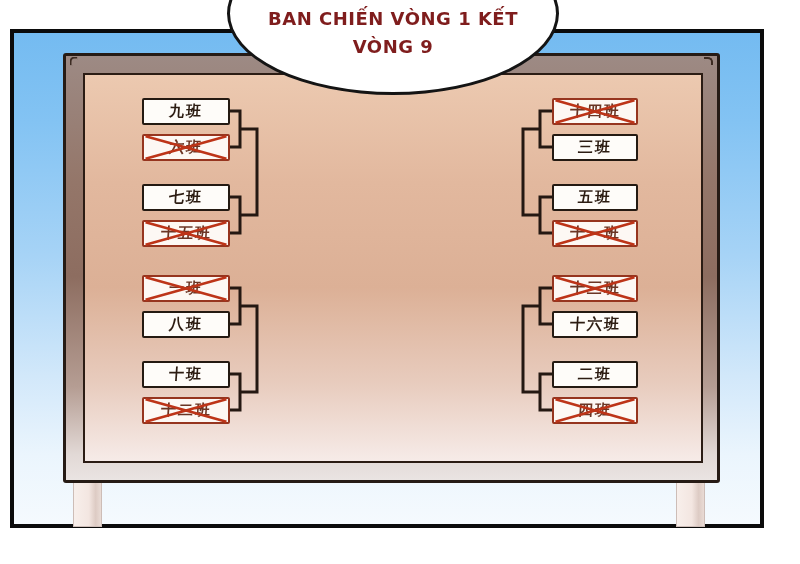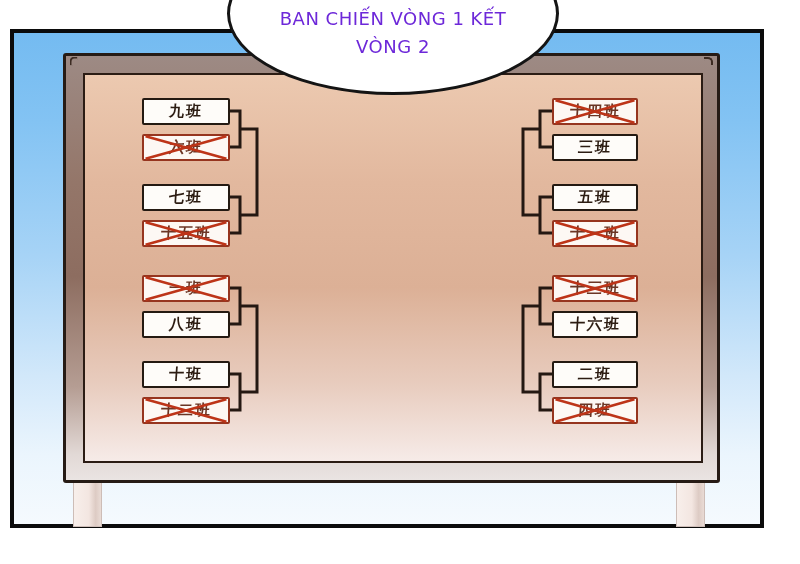--- a/index.html
+++ b/index.html
@@ -59,22 +59,22 @@
   .conn{position:absolute;overflow:visible;}
   .conn path{stroke:#241812;stroke-width:3;fill:none;stroke-linecap:square;}
   
   .bubble{
     position:absolute;left:227px;top:-68px;width:332px;height:163px;
     box-sizing:border-box;background:#ffffff;border:3px solid #141414;
     border-radius:50%;z-index:20;
   }
   .bubble-text{
     position:absolute;left:235px;top:5px;width:316px;z-index:21;
-    text-align:center;font-weight:normal;font-size:18px;line-height:28px;
-    color:#6d28d9;letter-spacing:0.5px;
+    text-align:center;font-weight:bold;font-size:18px;line-height:28px;
+    color:#7f1d1d;letter-spacing:0.5px;
   }
   .bubble-text span{display:block;}
 </style>
 </head>
 <body>
 
 <div class="page">
 
   <div class="comic-panel"></div>
 
@@ -179,16 +179,16 @@
   <div class="box rightcol eliminated" style="left:552px;top:397px">
     <span class="box-label">四班</span>
     <svg class="xmark" viewBox="0 0 100 100" preserveAspectRatio="none">
         <path d="M3 5 L97 95 M97 5 L3 95" stroke="#bd3418" stroke-width="2.6" vector-effect="non-scaling-stroke" fill="none"></path>
       </svg>
   </div>
 
   <div class="bubble"></div>
   <div class="bubble-text">
     <span>BAN CHIẾN VÒNG 1 KẾT</span>
-    <span>VÒNG 2</span>
+    <span>VÒNG 9</span>
   </div>
 
 </div>
 
 </body></html>

